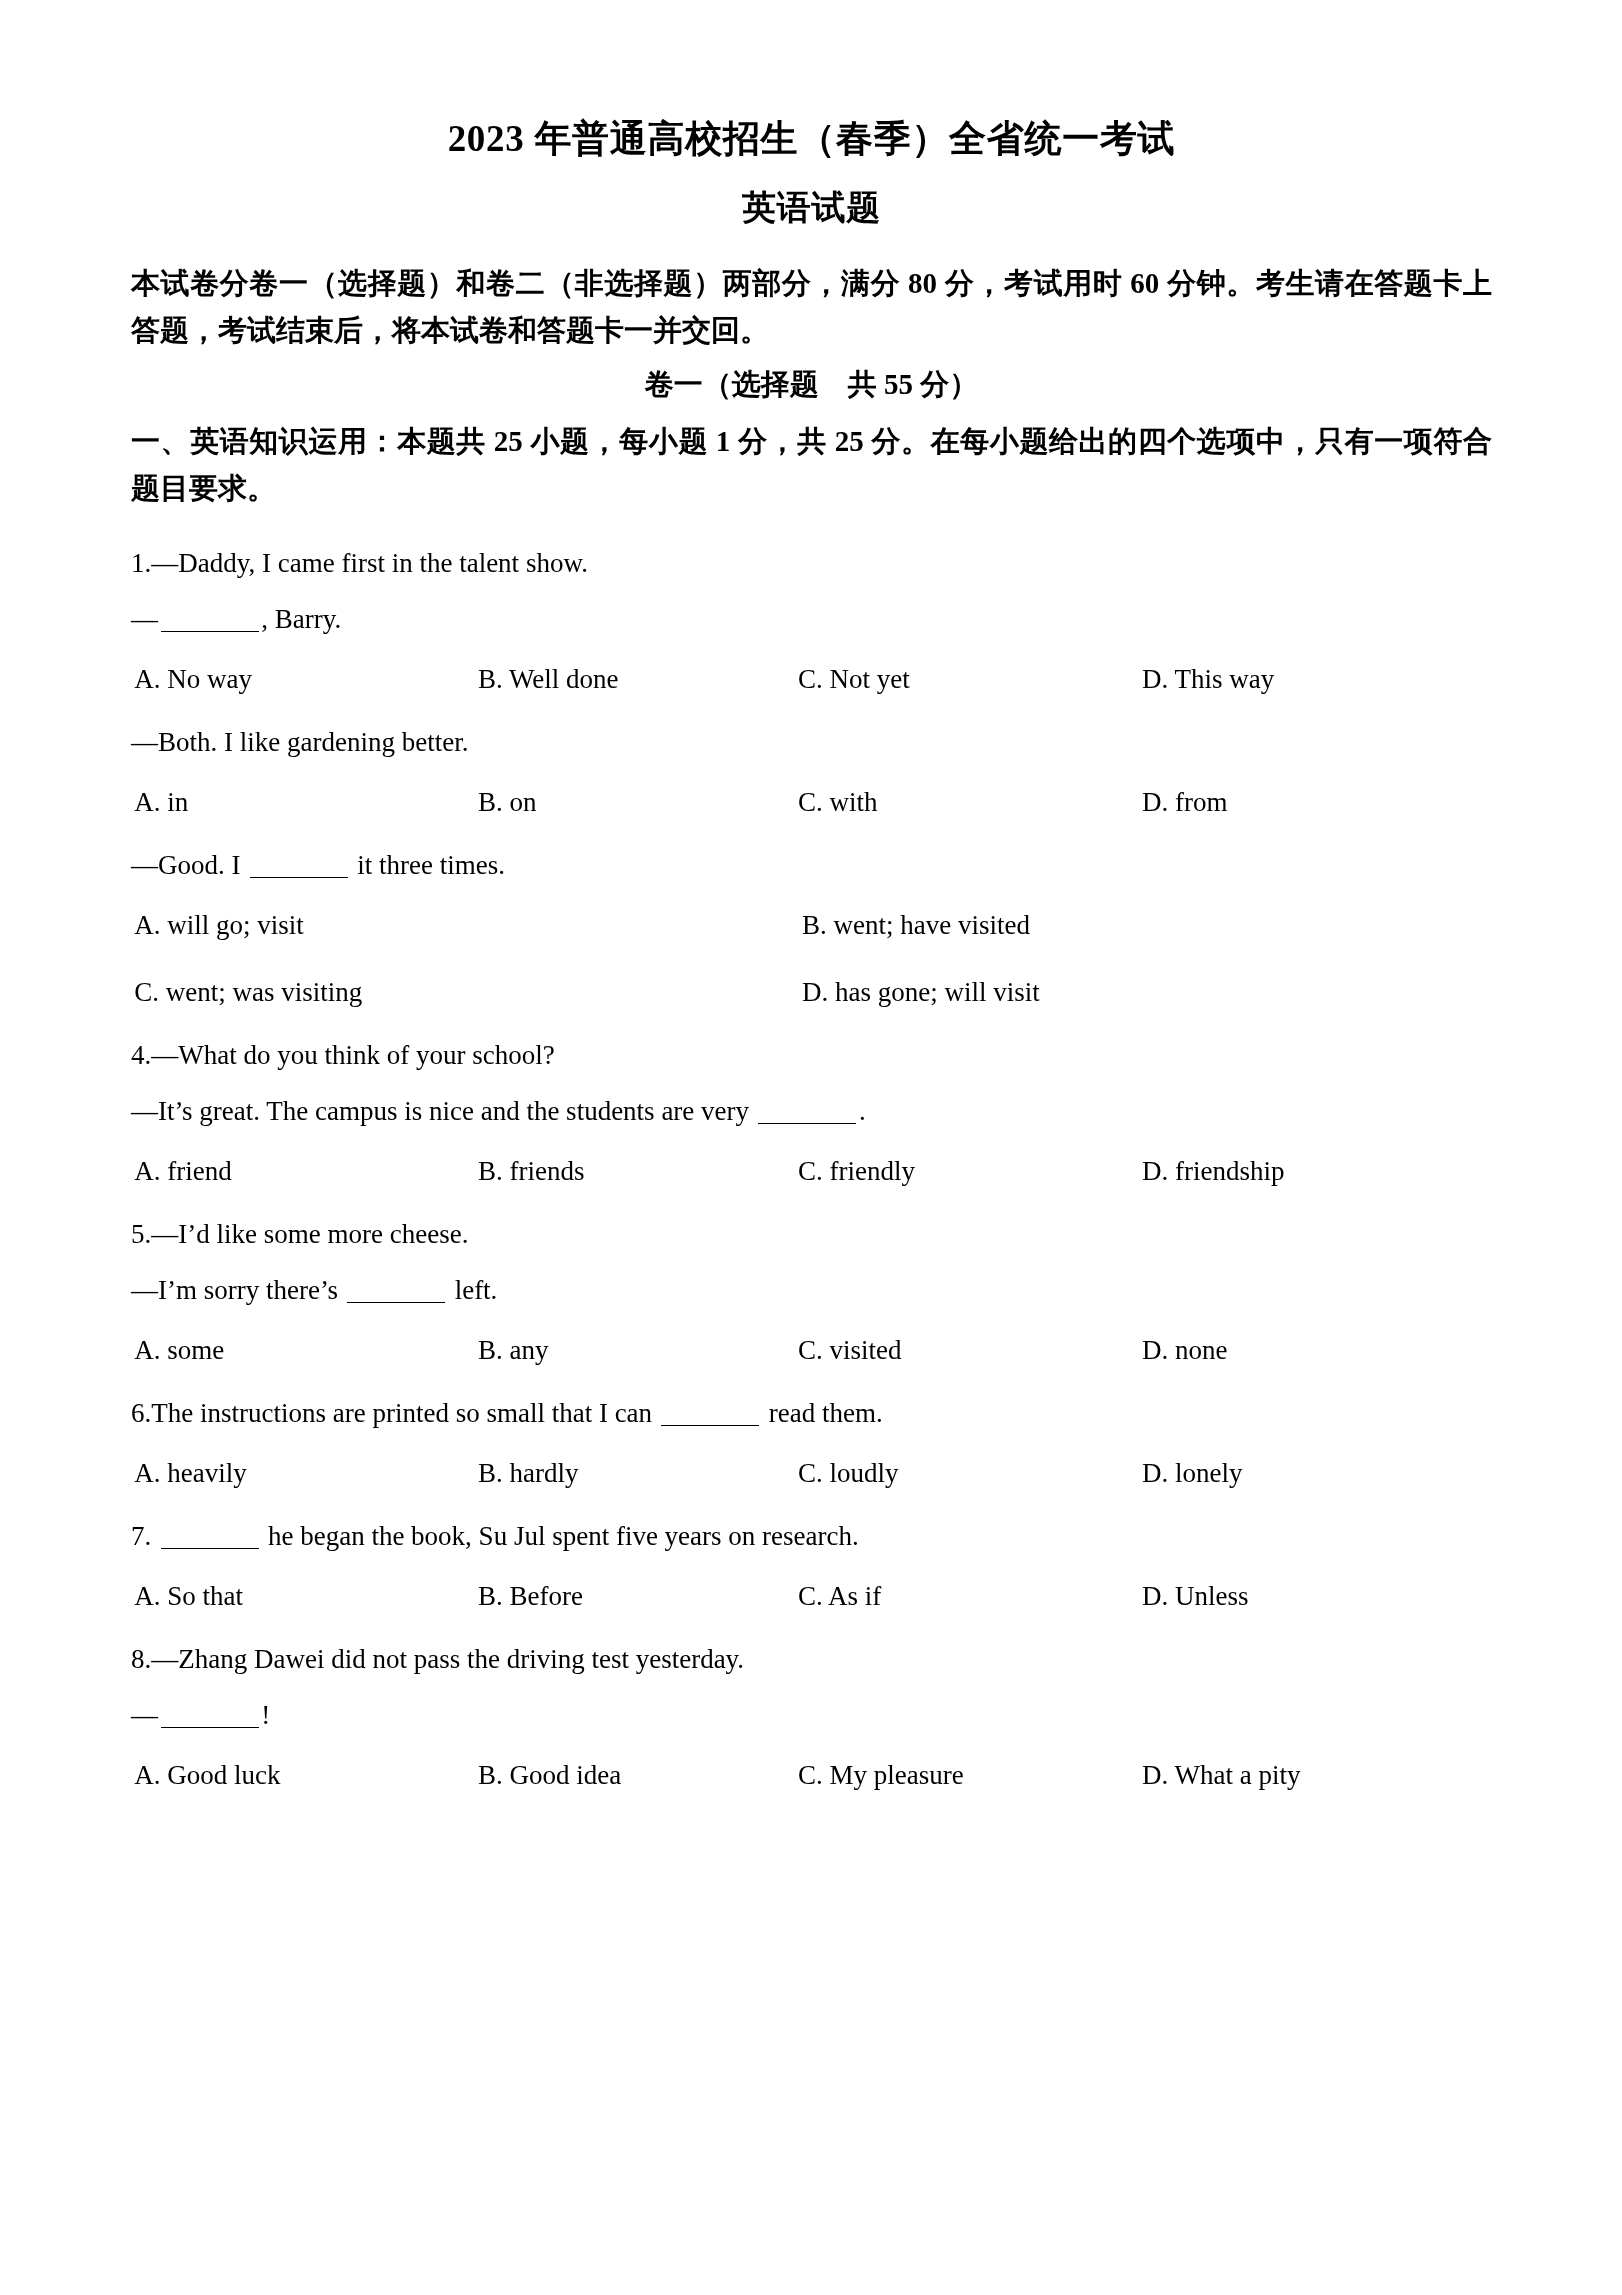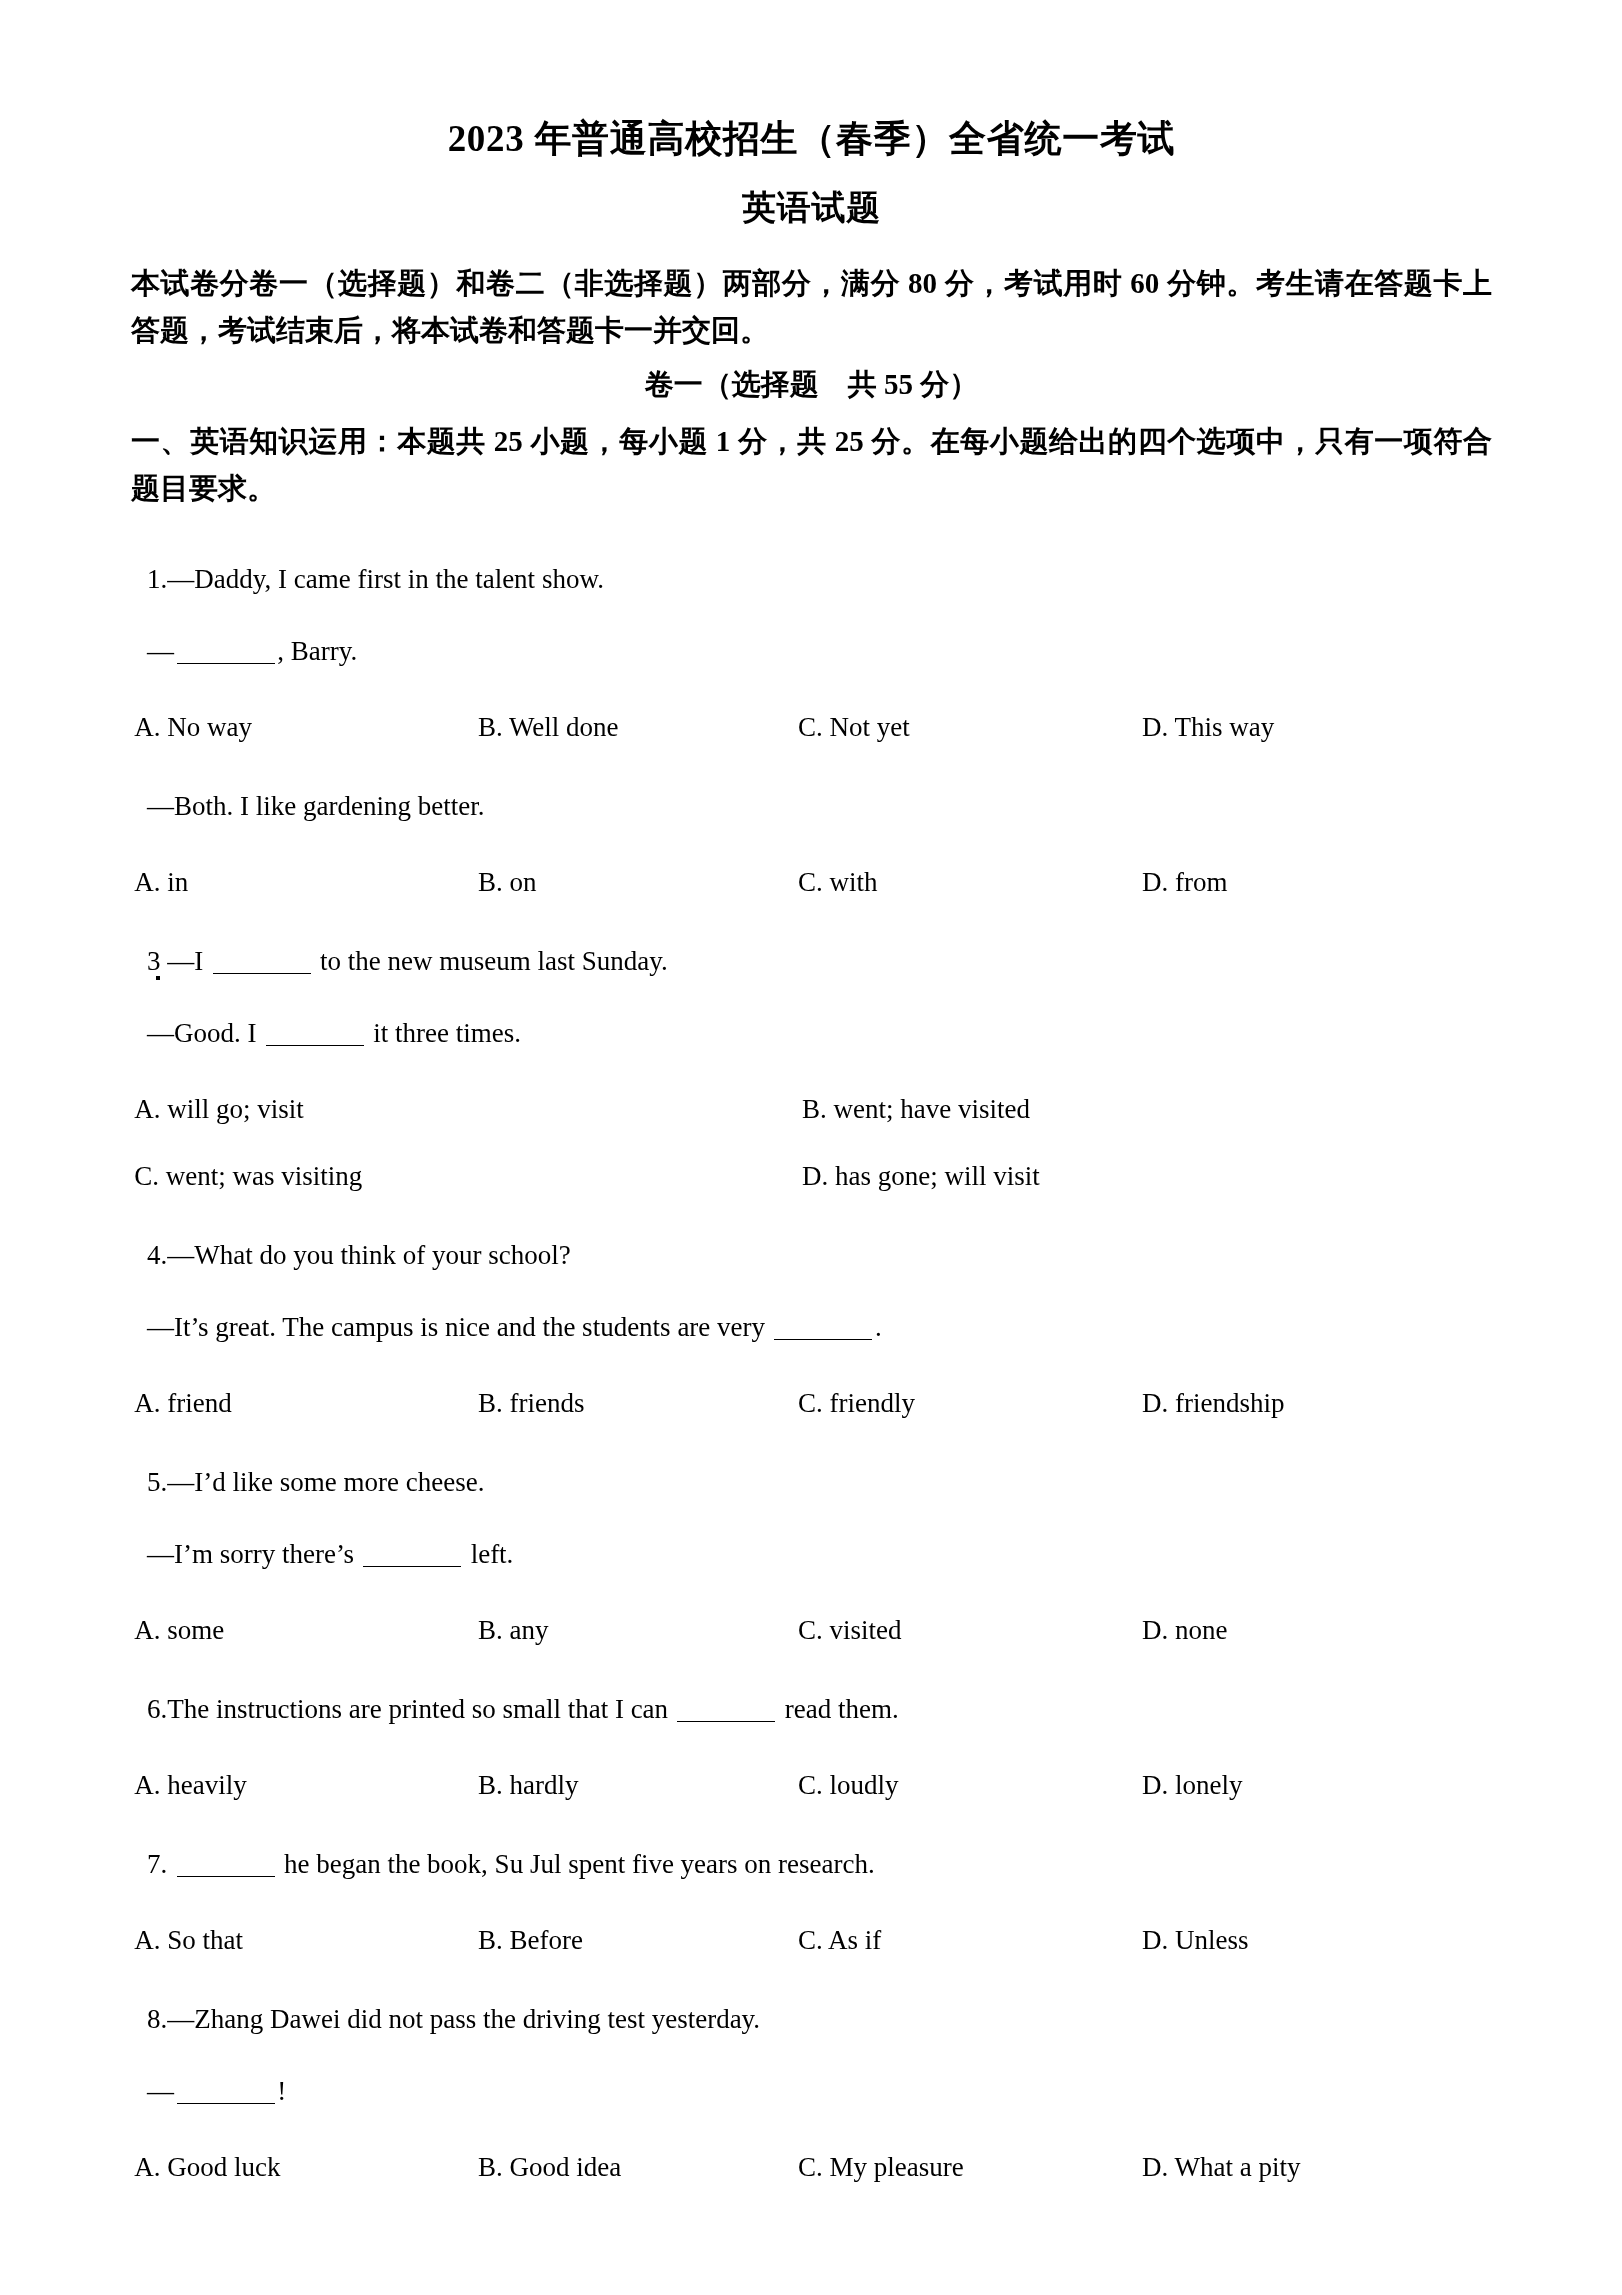--- a/index.html
+++ b/index.html
@@ -73,21 +73,21 @@
   
   .qlist {
     padding-top: 10.5px;
   }
   .qblock {
     margin: 0;
   }
   .qline {
     font-size: 27px;
     line-height: 1.00;
-    margin: 16px;
+    margin: 0;
     padding-top: 29px;
     white-space: normal;
   }
   .qline.first {
     padding-top: 27.5px;
   }
   .blank {
     display: inline-block;
     border-bottom: 1.3px solid #000;
     width: 98px;
@@ -160,21 +160,20 @@
       <div class="qblock">
         <div class="qline"><span>—Both. I like gardening better.</span></div>
         <div class="opts">
           <span class="opt c0">A. in</span>
           <span class="opt c1">B. on</span>
           <span class="opt c2">C. with</span>
           <span class="opt c3">D. from</span>
         </div>
       </div>
       <div class="qblock">
-        <div class="qline"><span class="qnum-odd">3<span class="stray-dot"></span></span><span> —I </span><span class="blank"></span><span> to the new museum last Sunday.</span></div>
         <div class="qline"><span>—Good. I </span><span class="blank"></span><span> it three times.</span></div>
         <div class="opts two">
           <span class="opt c0">A. will go; visit</span>
           <span class="opt c1">B. went; have visited</span>
         </div>
         <div class="opts two two-b">
           <span class="opt c0">C. went; was visiting</span>
           <span class="opt c1">D. has gone; will visit</span>
         </div>
       </div>

